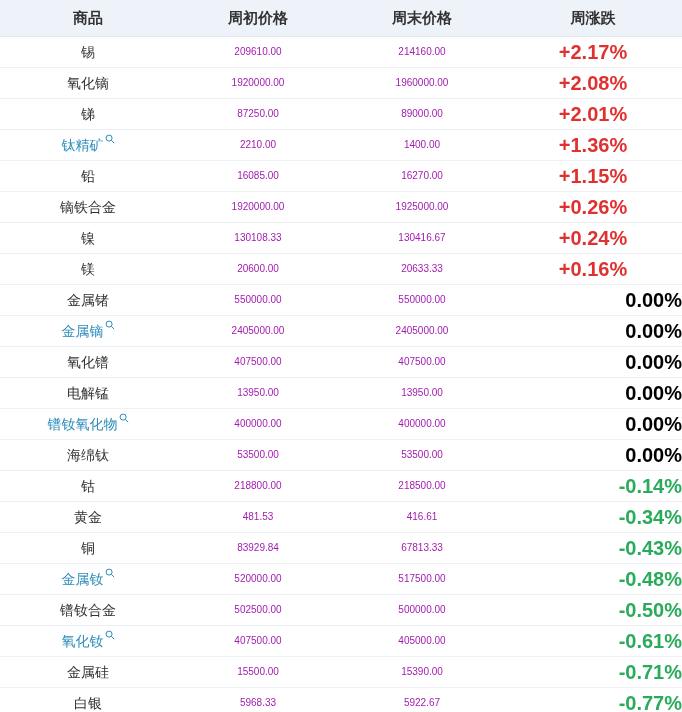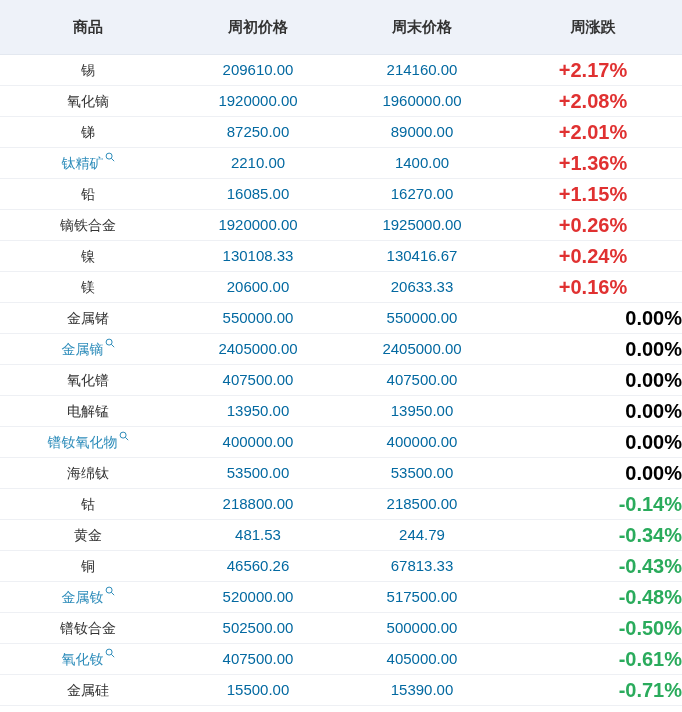--- a/index.html
+++ b/index.html
@@ -25,21 +25,21 @@
   table.price-table col.c-change { width: 178px; }
 
   thead th {
     background: #eef2f9;
     color: #333333;
     font-size: 15px;
     font-weight: bold;
     text-align: center;
     height: 36px;
     line-height: 32px;
-    padding: 9px;
+    padding: 0;
     border-bottom: 1px solid #e3e8f0;
   }
   tbody td {
     height: 30px;
     line-height: 30px;
     font-size: 14px;
     text-align: center;
     padding: 0;
     border-bottom: 1px solid #eef0f4;
     white-space: nowrap;
@@ -66,22 +66,22 @@
     position: relative;
     margin-left: 1px;
     vertical-align: super;
   }
   .mag-icon svg {
     display: block;
     width: 10px;
     height: 10px;
   }
   td.num-cell {
-    color: #0369a1;
-    font-size: 15px;
+    color: #a21caf;
+    font-size: 10px;
   }
   td.change-cell {
     font-size: 20px;
     font-weight: bold;
   }
   .up { color: #e03131; }
   .down { color: #2aab5c; text-align: right; }
   .flat { color: #000000; font-weight: normal; text-align: right; }
 </style>
 </head>
@@ -198,26 +198,26 @@
       </tr>
       <tr>
         <td class="name-cell"><span class="name-wrap"><span class="name-text">钴</span></span></td>
         <td class="num-cell">218800.00</td>
         <td class="num-cell">218500.00</td>
         <td class="change-cell down">-0.14%</td>
       </tr>
       <tr>
         <td class="name-cell"><span class="name-wrap"><span class="name-text">黄金</span></span></td>
         <td class="num-cell">481.53</td>
-        <td class="num-cell">244.79</td>
+        <td class="num-cell">416.61</td>
         <td class="change-cell down">-0.34%</td>
       </tr>
       <tr>
         <td class="name-cell"><span class="name-wrap"><span class="name-text">铜</span></span></td>
-        <td class="num-cell">46560.26</td>
+        <td class="num-cell">83929.84</td>
         <td class="num-cell">67813.33</td>
         <td class="change-cell down">-0.43%</td>
       </tr>
       <tr>
         <td class="name-cell link"><span class="name-wrap"><span class="name-text">金属钕</span><span class="mag-icon"><svg viewBox="0 0 10 10" xmlns="http://www.w3.org/2000/svg">
                 <circle cx="4.1" cy="4.1" r="3" fill="none" stroke="#2d8cba" stroke-width="1"></circle>
                 <line x1="6.3" y1="6.3" x2="9.2" y2="9.2" stroke="#2d8cba" stroke-width="1"></line>
               </svg></span></span></td>
         <td class="num-cell">520000.00</td>
         <td class="num-cell">517500.00</td>

